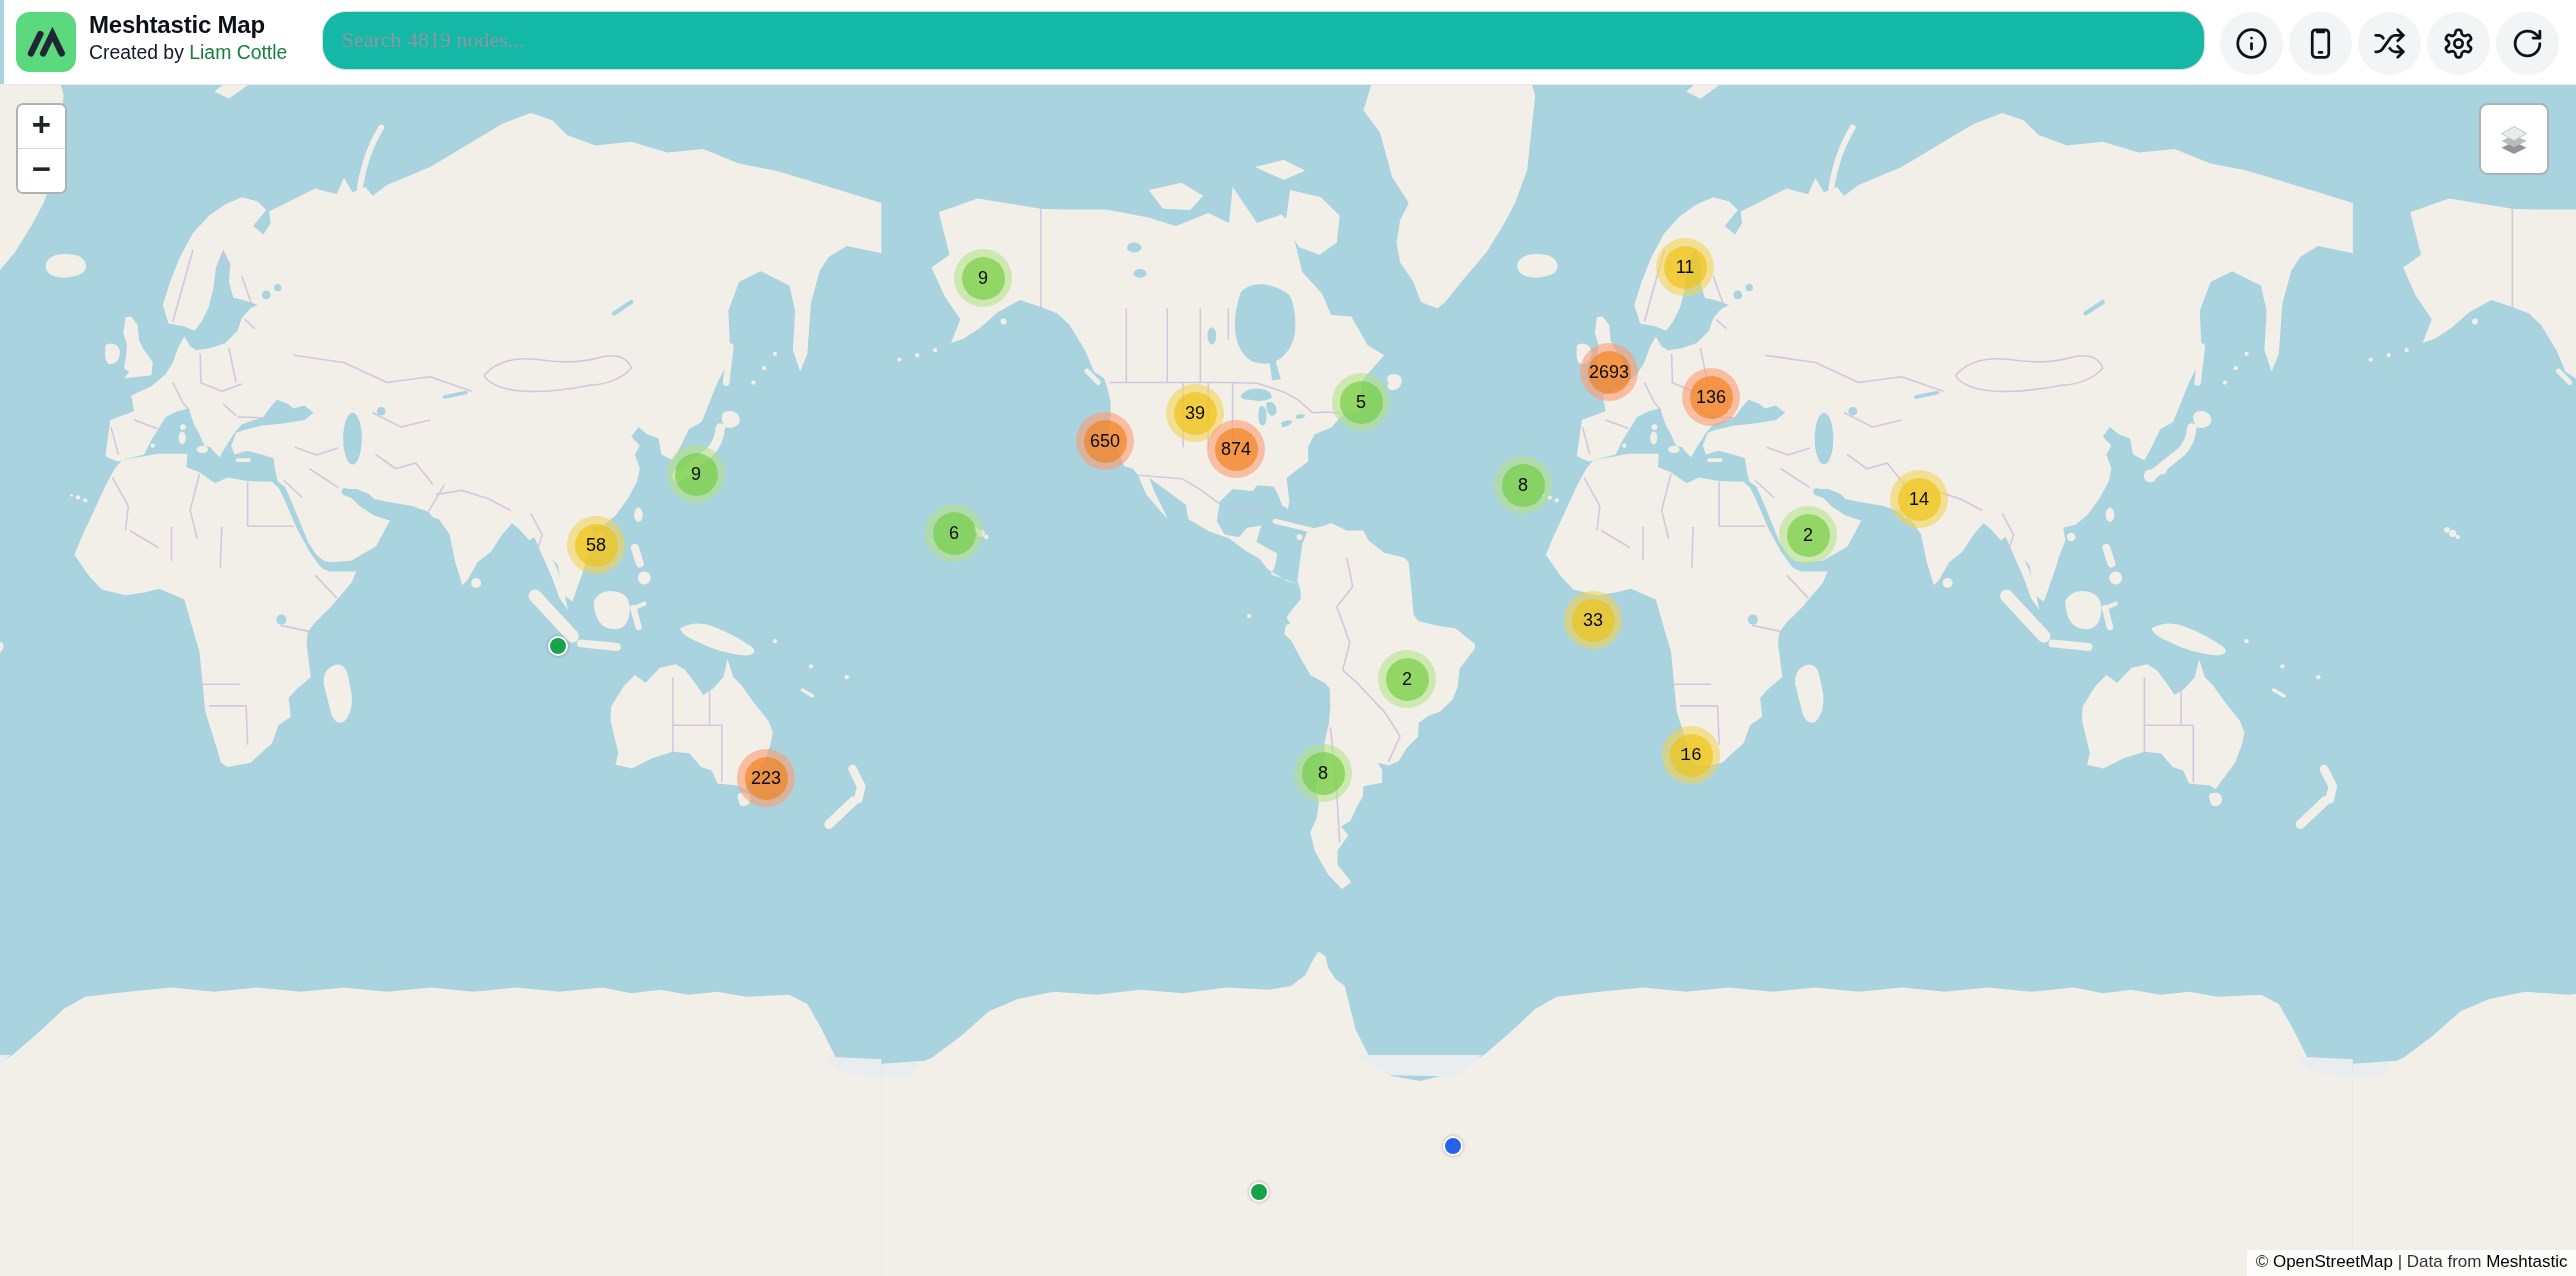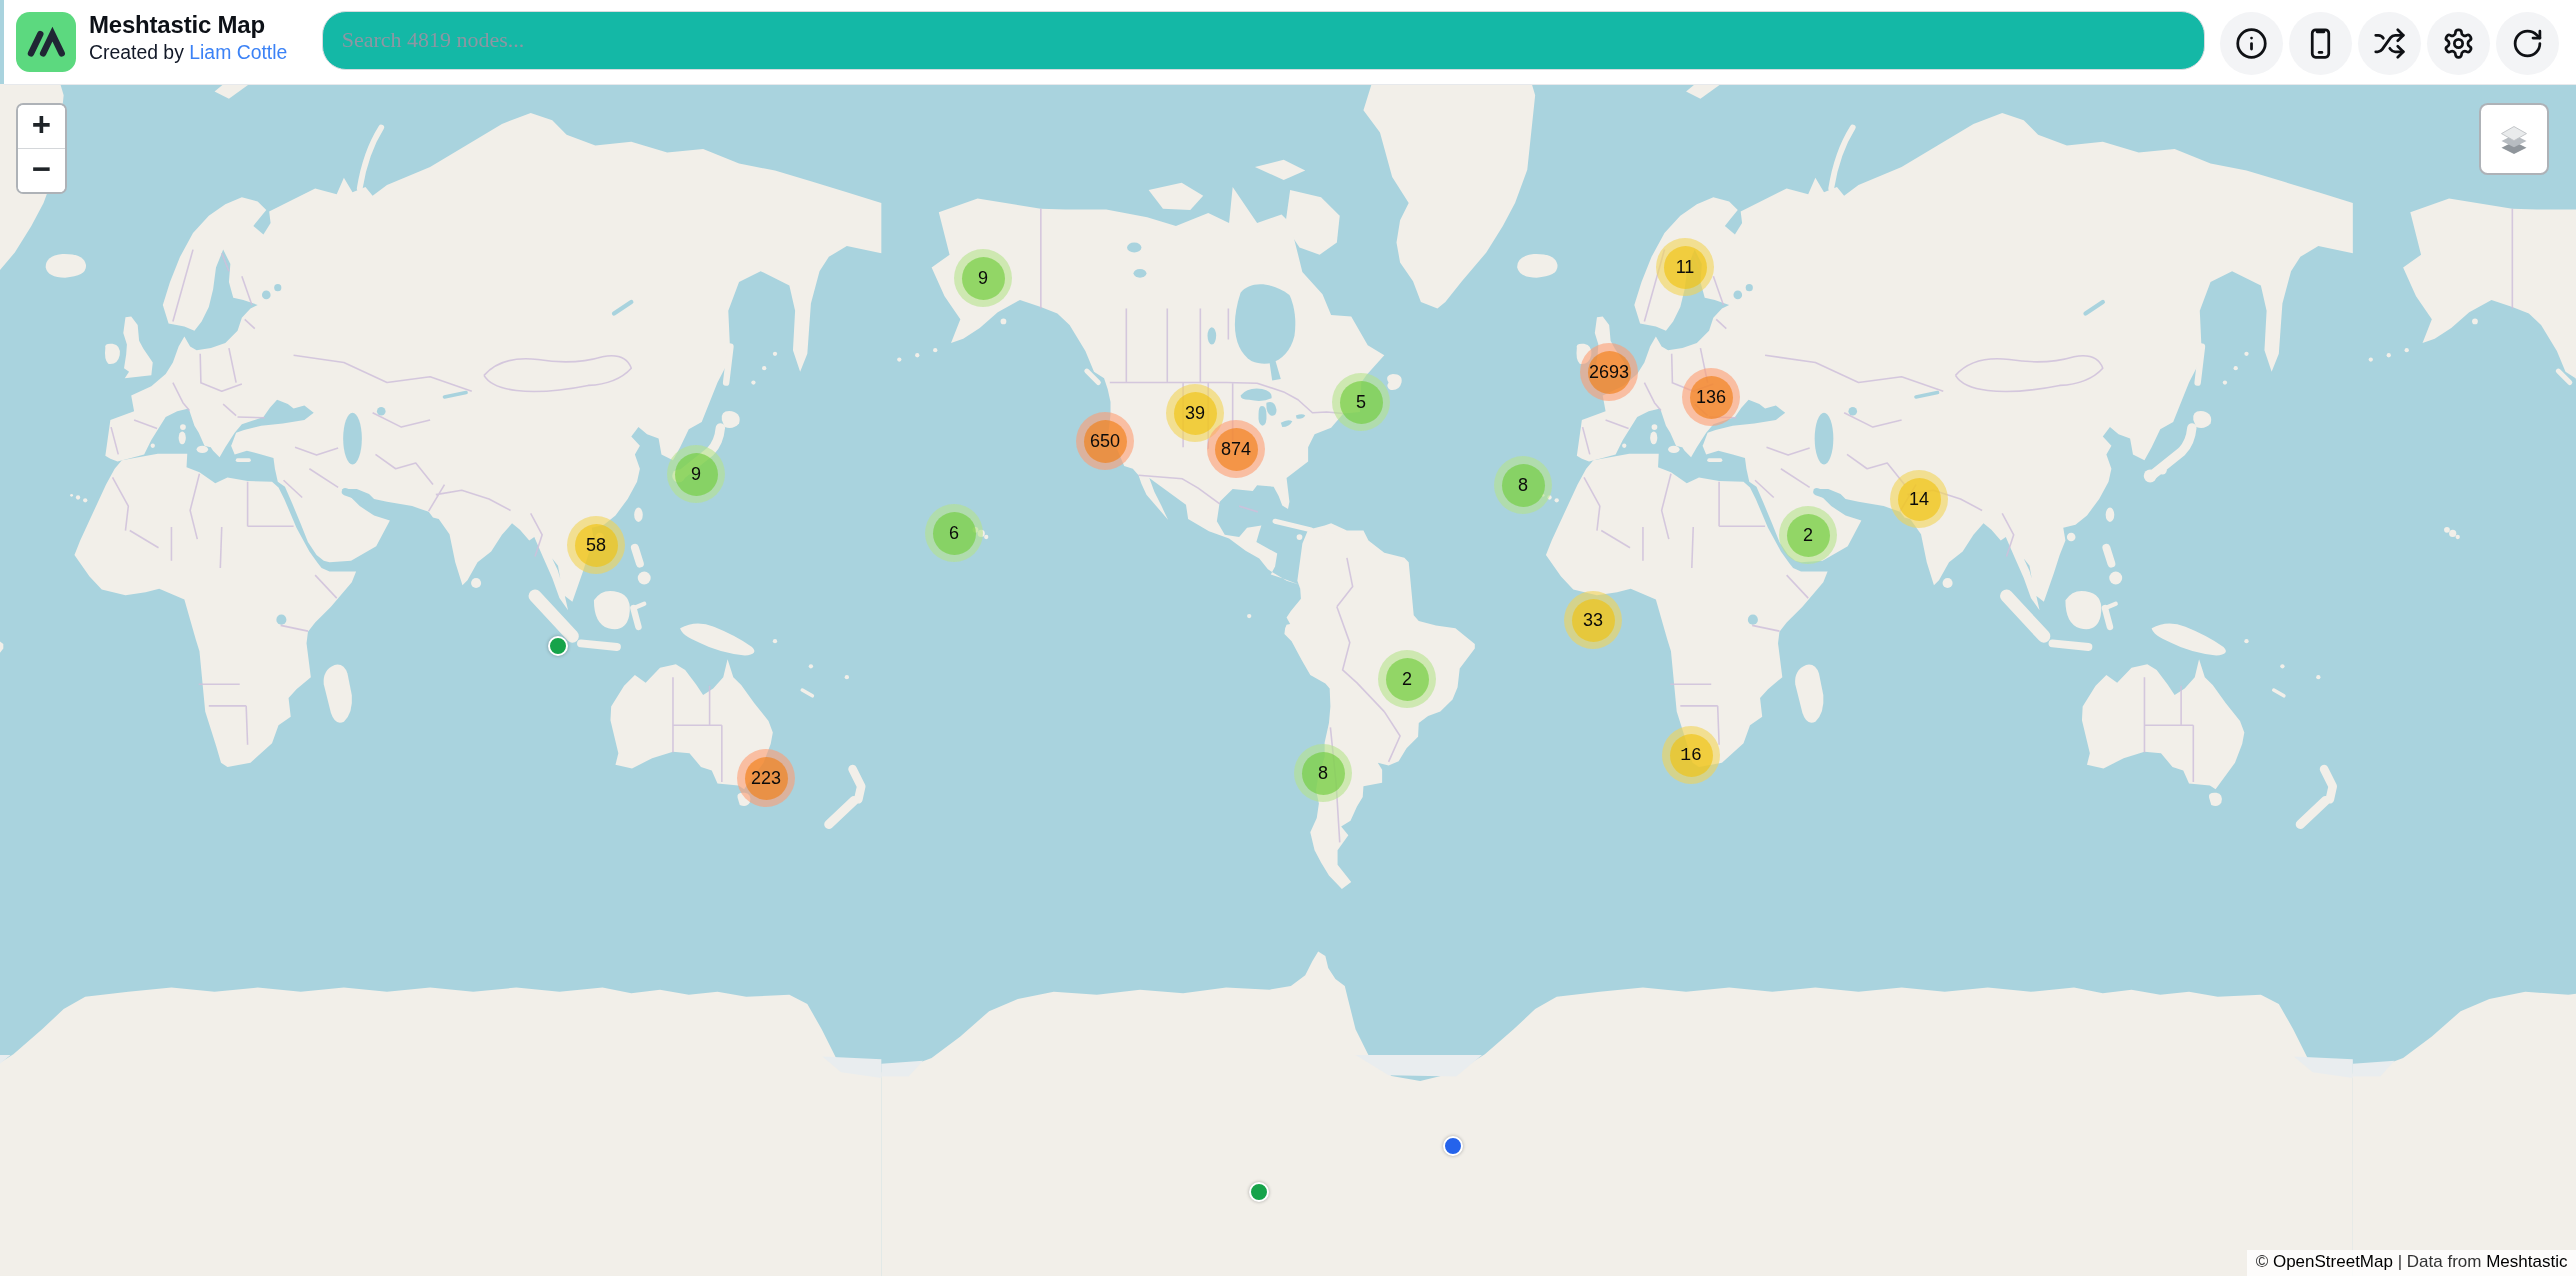--- a/index.html
+++ b/index.html
@@ -6,21 +6,21 @@
   body{width:2576px;height:1277px;overflow:hidden;position:relative;
        font-family:"Liberation Sans","DejaVu Sans",sans-serif;background:#a9d3de}
   
   #header{position:absolute;left:4px;top:0;width:2576px;height:84px;background:#fff;
           border-bottom:1.4px solid #e7e9ec;z-index:60}
   #logo{position:absolute;left:11.5px;top:11.5px;width:60px;height:60px;border-radius:13.7px;
         background:#5cd97f;display:flex;align-items:center;justify-content:center}
   #titlebox{position:absolute;left:85px;top:10px}
   #page-title{font-size:24px;font-weight:700;color:#0d1117;letter-spacing:-0.2px;line-height:29px}
   #subtitle{font-size:19.4px;color:#111827;line-height:26.6px}
-  #subtitle a{color:#3b82f6;text-decoration:none;cursor:pointer}
+  #subtitle a{color:#15803d;text-decoration:none;cursor:pointer}
   #search{position:absolute;left:318px;top:10.8px;width:1883px;height:59px;box-sizing:border-box;
           border:1.4px solid #d7dbdf;border-radius:24px;background:#14b8a6;font-size:22px;
           color:#374151;padding:0 18.7px;outline:none;font-family:Liberation Serif, serif}
   #search::placeholder{color:#8e96a3}
   .hbtn{position:absolute;top:11.5px;width:63px;height:63px;border-radius:50%;background:#f3f4f6;
         display:flex;align-items:center;justify-content:center;cursor:pointer;border:none}
   .hbtn svg{width:33px;height:33px;stroke:#0f1115;stroke-width:2;fill:none;
             stroke-linecap:round;stroke-linejoin:round}
   
   #map{position:absolute;left:0;top:84px;width:2576px;height:1192px;background:#a9d3de;overflow:hidden}

